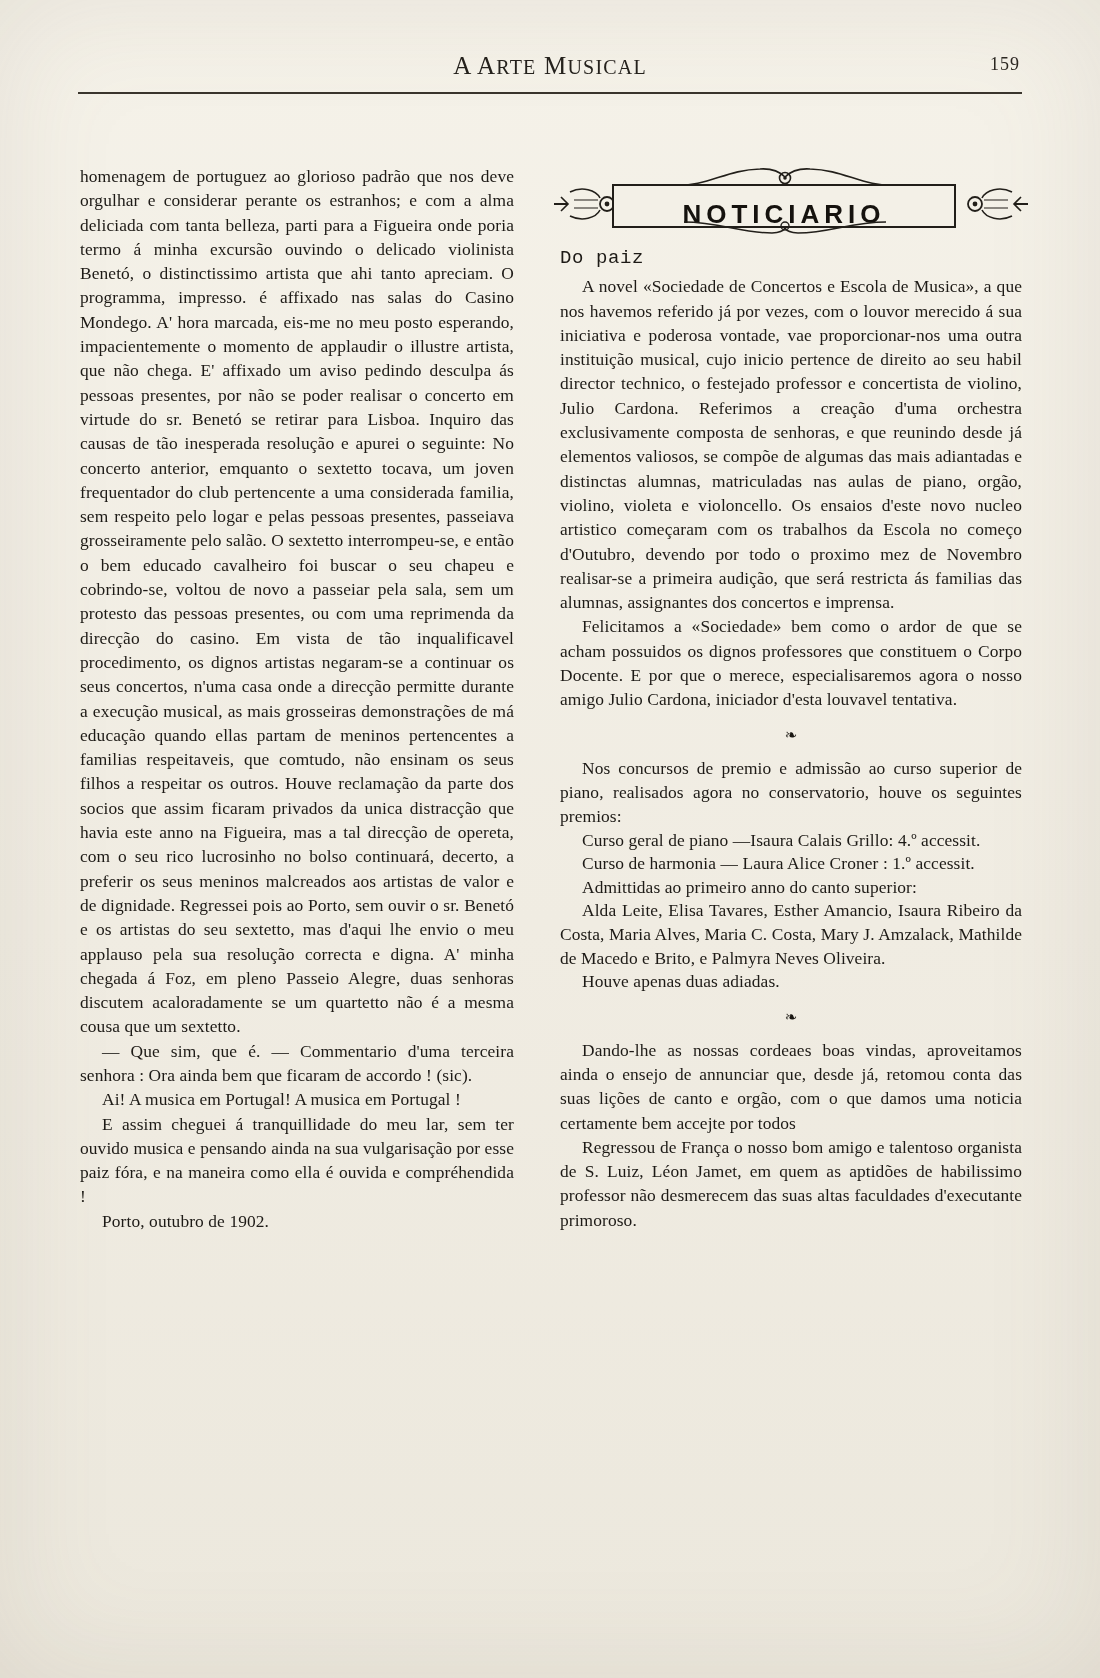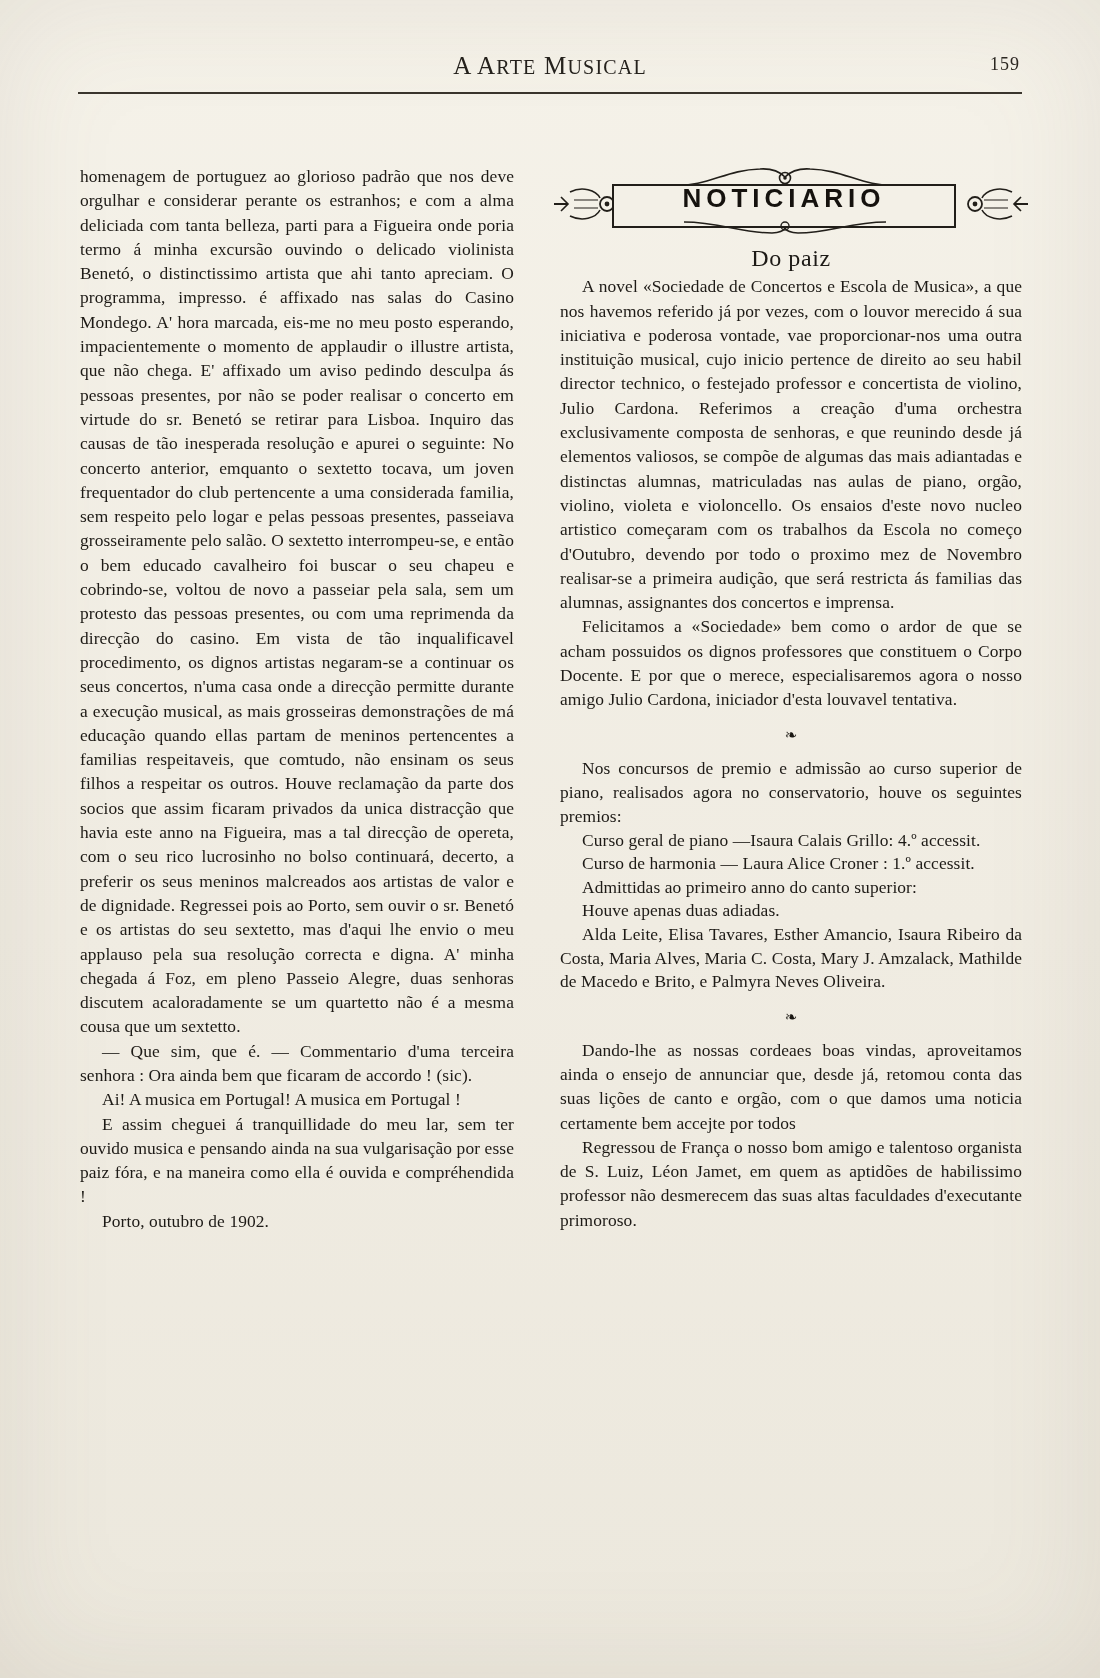--- a/index.html
+++ b/index.html
@@ -134,21 +134,21 @@
   }
   .banner-box {
     position: absolute;
     left: 52px;
     top: 20px;
     width: 340px;
     height: 40px;
     border: 2.5px solid #211e19;
     background: #f3f0e7;
     display: flex;
-    align-items: flex-start;
+    align-items: flex-end;
     justify-content: center;
   }
   .banner-title {
     font-family: "Liberation Sans", sans-serif;
     font-size: 26px;
     letter-spacing: 5px;
     font-weight: 700;
     color: #15120e;
   }
   .banner-swirl {
@@ -167,25 +167,25 @@
     height: 22px;
   }
   .banner-bottom {
     position: absolute;
     left: 120px;
     top: 56px;
     width: 210px;
     height: 16px;
   }
   .subhead {
-    text-align: center;
-    font-size: 24px;
+    text-align: left;
+    font-size: 19px;
     letter-spacing: 0.6px;
     margin: 2px 0 4px 0;
-    font-family: Liberation Serif, serif;
+    font-family: Liberation Mono, monospace;
   }
 
   .divider {
     text-align: center;
     font-size: 15px;
     line-height: 26px;
     margin: 10px 0 8px 0;
     color: #1b1813;
   }
   .divider span {
@@ -265,22 +265,22 @@
     <p class="ind">Felicitamos a «Sociedade» bem como o ardor de que se acham possuidos os dignos professores que constituem o Corpo Docente. E por que o merece, especialisaremos agora o nosso amigo Julio Cardona, iniciador d'esta louvavel tentativa.</p>
 
     <div class="divider">
       <span>❧</span>
     </div>
 
     <p class="ind">Nos concursos de premio e admissão ao curso superior de piano, realisados agora no conservatorio, houve os seguintes premios:</p>
     <p class="ind tight">Curso geral de piano —Isaura Calais Grillo: 4.º accessit.</p>
     <p class="ind tight">Curso de harmonia — Laura Alice Croner : 1.º accessit.</p>
     <p class="ind tight">Admittidas ao primeiro anno do canto superior:</p>
+    <p class="ind tight">Alda Leite, Elisa Tavares, Esther Amancio, Isaura Ribeiro da Costa, Maria Alves, Maria C. Costa, Mary J. Amzalack, Mathilde de Macedo e Brito, e Palmyra Neves Oliveira.</p>
     <p class="ind tight">Houve apenas duas adiadas.</p>
-    <p class="ind tight">Alda Leite, Elisa Tavares, Esther Amancio, Isaura Ribeiro da Costa, Maria Alves, Maria C. Costa, Mary J. Amzalack, Mathilde de Macedo e Brito, e Palmyra Neves Oliveira.</p>
 
     <div class="divider">
       <span>❧</span>
     </div>
 
     <p class="ind">Dando-lhe as nossas cordeaes boas vindas, aproveitamos ainda o ensejo de annunciar que, desde já, retomou conta das suas lições de canto e orgão, com o que damos uma noticia certamente bem accejte por todos</p>
     <p class="ind">Regressou de França o nosso bom amigo e talentoso organista de S. Luiz, Léon Jamet, em quem as aptidões de habilissimo professor não desmerecem das suas altas faculdades d'executante primoroso.</p>
   </div>
 
 </div>

